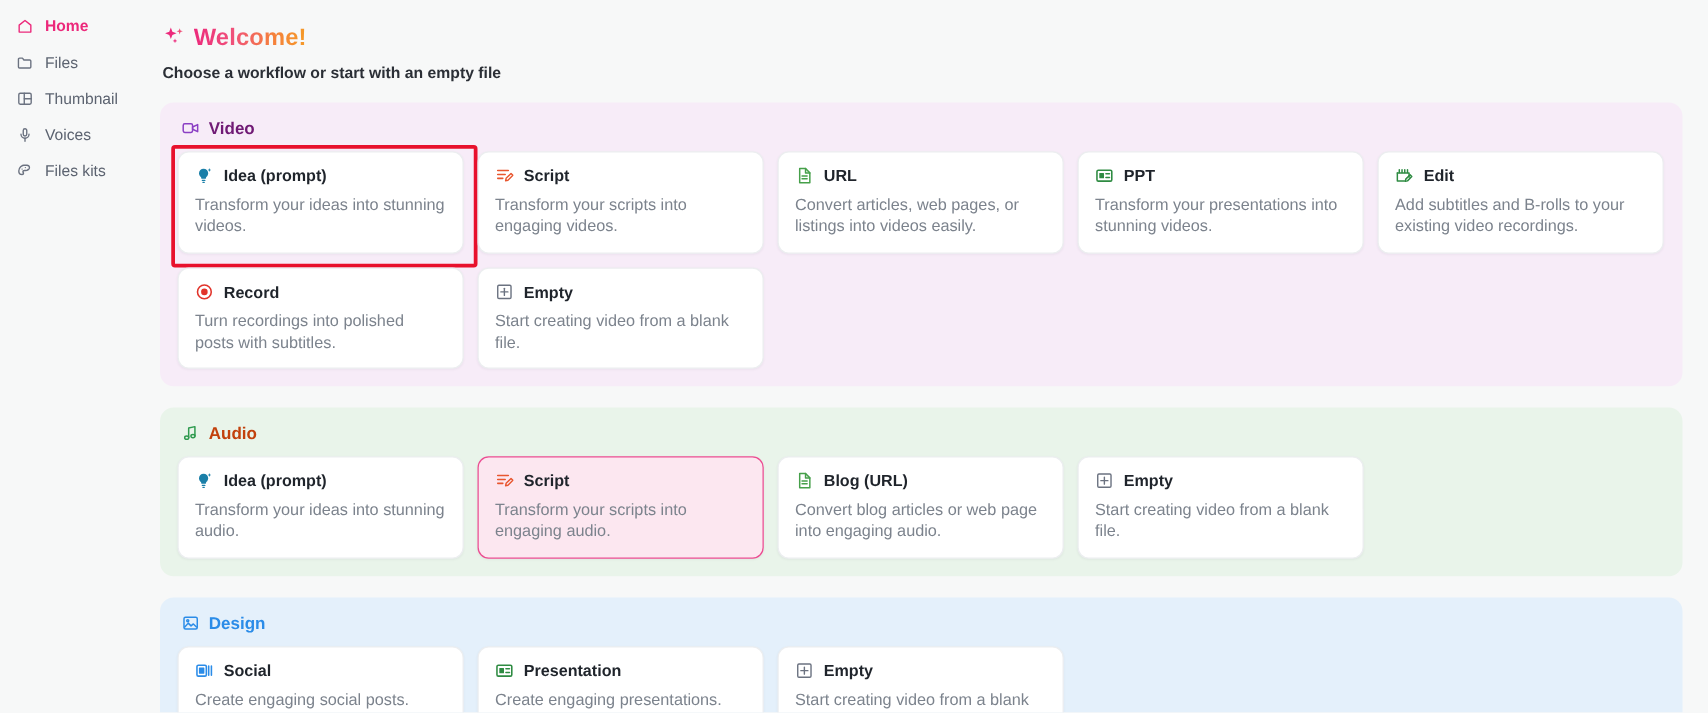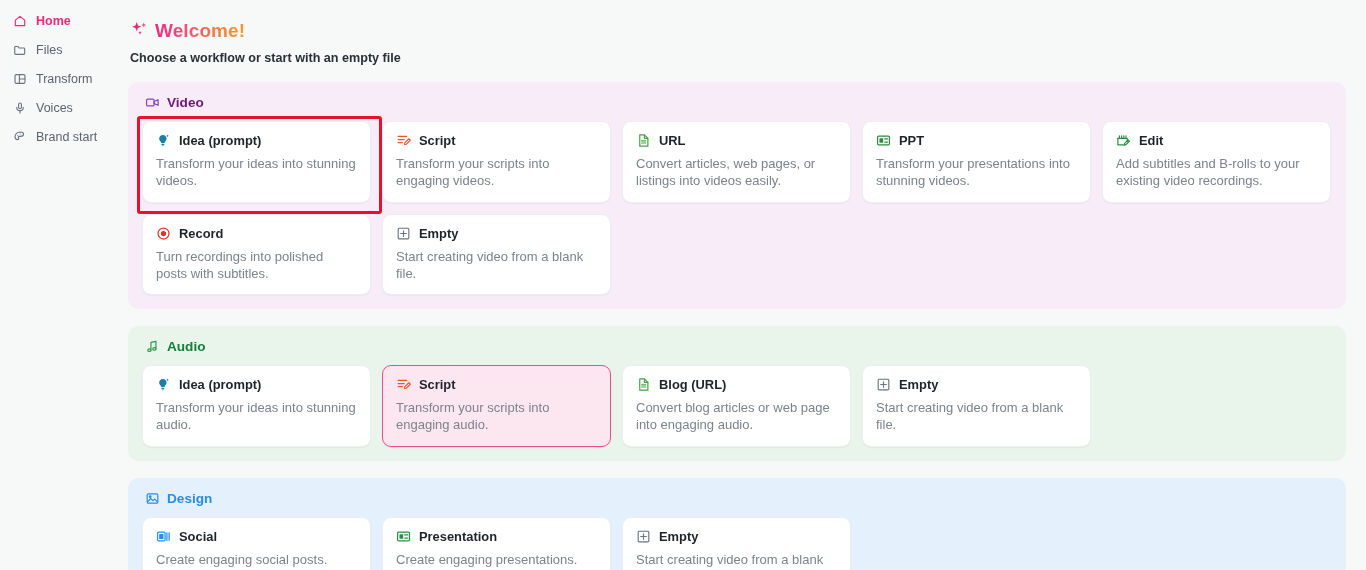--- a/index.html
+++ b/index.html
@@ -43,21 +43,21 @@
   
   .section { border-radius: 11px; margin-top: 17px; padding: 12px 14px 14px 14px; }
   .section.video  { background: #f7ecf8; }
   .section.audio  { background: #e9f4ea; }
   .section.design { background: #e4f0fb; }
 
   .sec-head { display: flex; align-items: center; gap: 7px; padding: 1px 0 0 3px; }
   .sec-ico { width: 15px; height: 15px; display: flex; align-items: center; justify-content: center; flex:0 0 15px;}
   .sec-title { font-size: 13.6px; font-weight: 700; }
   .section.video  .sec-title { color: #701a75; }
-  .section.audio  .sec-title { color: #15803d; }
+  .section.audio  .sec-title { color: #c2410c; }
   .section.design .sec-title { color: #2b8ce8; }
 
   .card-grid { display: flex; flex-wrap: wrap; gap: 11px; margin-top: 11px; }
   .card {
     width: 229px; min-height: 68px;
     background: #ffffff; border: 1px solid #eceef0; border-radius: 9px;
     padding: 11px 13px 12px 13px; cursor: pointer;
     box-shadow: 0 1px 2px rgba(20,20,40,.045);
     position: relative;
   }
@@ -97,42 +97,42 @@
         <span>Files</span>
       </div>
       <div class="nav-item">
         <span class="nav-ico">
           <svg width="14" height="14" viewBox="0 0 24 24" fill="none" stroke="#6b7280" stroke-width="1.9" stroke-linecap="round" stroke-linejoin="round">
             <rect x="3.5" y="4.5" width="17" height="15" rx="2"></rect>
             <line x1="11" y1="4.5" x2="11" y2="19.5"></line>
             <line x1="11" y1="12" x2="20.5" y2="12"></line>
           </svg>
         </span>
-        <span>Transform</span>
+        <span>Thumbnail</span>
       </div>
       <div class="nav-item">
         <span class="nav-ico">
           <svg width="14" height="14" viewBox="0 0 24 24" fill="none" stroke="#6b7280" stroke-width="1.9" stroke-linecap="round" stroke-linejoin="round">
             <path d="M12 3.5a2.4 2.4 0 0 1 2.4 2.4v5a2.4 2.4 0 0 1-4.8 0v-5A2.4 2.4 0 0 1 12 3.5z"></path>
             <path d="M6.5 11a5.5 5.5 0 0 0 11 0"></path>
             <line x1="12" y1="16.5" x2="12" y2="20.5"></line>
           </svg>
         </span>
         <span>Voices</span>
       </div>
       <div class="nav-item">
         <span class="nav-ico">
           <svg width="14" height="14" viewBox="0 0 24 24" fill="none" stroke="#6b7280" stroke-width="1.9" stroke-linecap="round" stroke-linejoin="round">
             <path d="M12 3.5c-4.7 0-8.5 3.6-8.5 8 0 3.1 2.2 5 4.6 5 1.4 0 1.9-.8 1.9-1.6 0-1.1-.9-1.3-.9-2.3 0-.9.8-1.6 2-1.6h1.6c3 0 5.4-1.9 5.4-4.2 0-2-2.3-3.3-6.1-3.3z"></path>
             <circle cx="8" cy="9" r=".9" fill="#6b7280" stroke="none"></circle>
             <circle cx="12.5" cy="7" r=".9" fill="#6b7280" stroke="none"></circle>
             <circle cx="16" cy="9.5" r=".9" fill="#6b7280" stroke="none"></circle>
           </svg>
         </span>
-        <span>Brand start</span>
+        <span>Files kits</span>
       </div>
     </nav>
 
   <div class="main">
 
     <div class="welcome-row">
       <span class="spark">
         <svg viewBox="0 0 24 24" width="20" height="20">
           <path d="M8 2.5 L9.5 6.5 L13.5 8 L9.5 9.5 L8 13.5 L6.5 9.5 L2.5 8 L6.5 6.5 Z" fill="#ec2a7c"></path>
           <path d="M16.5 3 L17.3 5.2 L19.5 6 L17.3 6.8 L16.5 9 L15.7 6.8 L13.5 6 L15.7 5.2 Z" fill="#f0527a"></path>

